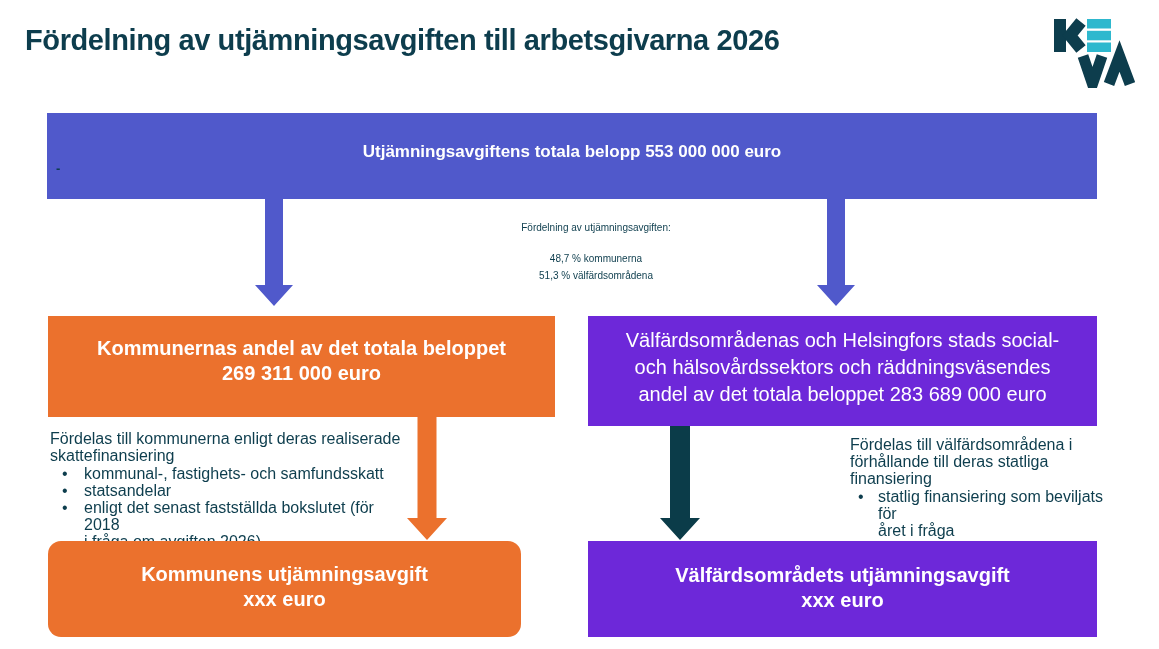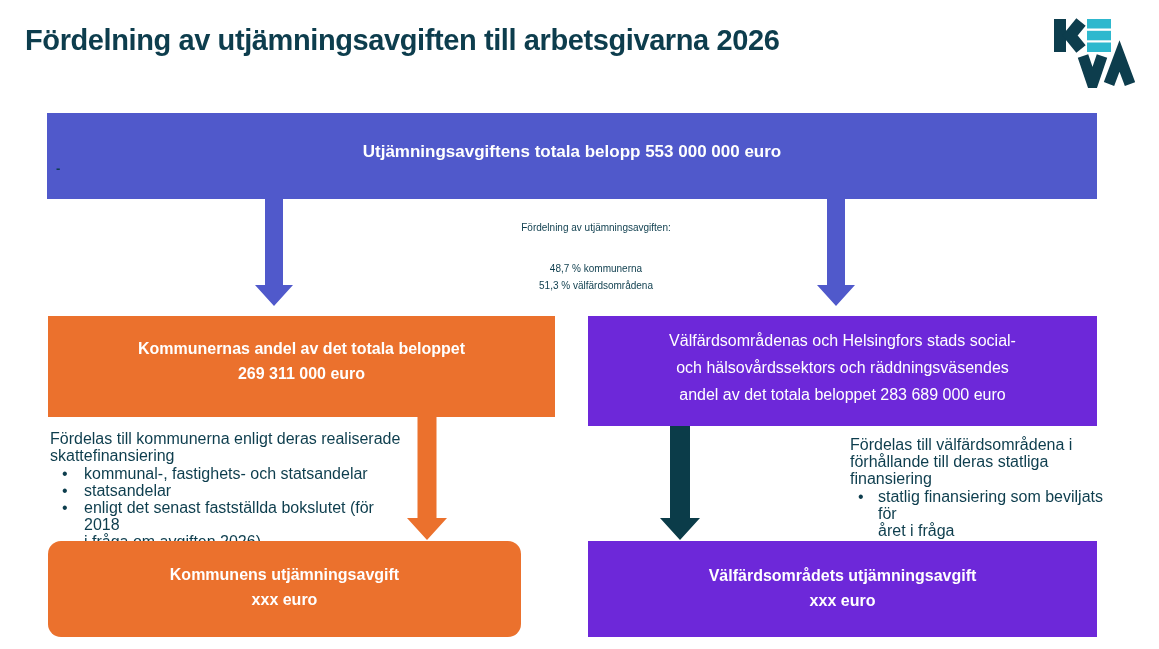--- a/index.html
+++ b/index.html
@@ -34,25 +34,25 @@
   .banner-dash {
     left: 56px; top: 161px;
     color: #0d3d4d; font-size: 13px; font-weight: bold;
   }
 
   .mid-note {
     left: 428px; top: 219px; width: 336px;
     color: #0d3d4d; font-size: 10px; line-height: 17px;
     text-align: center;
   }
-  .mid-note .shares { margin-top: 24px; }
+  .mid-note .shares { margin-top: 14px; }
 
   .box {
     display: flex; align-items: center; justify-content: center;
-    color: #ffffff; text-align: center; font-size: 16px;
+    color: #ffffff; text-align: center; font-size: 20px;
   }
   .box.orange { background: #eb712d; }
   .box.teal   { background: #6d28d9; }
   .box.bold   { font-weight: bold; }
 
   .share-orange { left: 48px;  top: 316px; width: 507px; height: 101px; line-height: 25px; padding-bottom: 12px; }
   .share-teal   { left: 588px; top: 316px; width: 509px; height: 110px; line-height: 27px; padding-bottom: 7px; }
   .result-orange { left: 48px;  top: 541px; width: 473px; height: 96px; line-height: 25px; padding-bottom: 5px; border-radius: 13px; }
   .result-teal   { left: 588px; top: 541px; width: 509px; height: 96px; line-height: 25px; padding-bottom: 3px; }
 
@@ -121,21 +121,21 @@
   <div class="abs box teal share-teal">
     <span class="ml">Välfärdsområdenas och Helsingfors stads social-
 och hälsovårdssektors och räddningsväsendes
 andel av det totala beloppet 283 689 000 euro</span>
   </div>
 
   <div class="abs side-note note-left">
     <div class="ml">Fördelas till kommunerna enligt deras realiserade
 skattefinansiering</div>
     <ul>
-      <li class="ml">kommunal-, fastighets- och statsandelar</li>
+      <li class="ml">kommunal-, fastighets- och samfundsskatt</li>
       <li class="ml">statsandelar</li>
       <li class="ml">enligt det senast fastställda bokslutet (för 2018
 i fråga om avgiften 2026)</li>
     </ul>
   </div>
 
   <div class="abs side-note note-right">
     <div class="ml">Fördelas till välfärdsområdena i
 förhållande till deras statliga
 finansiering</div>

